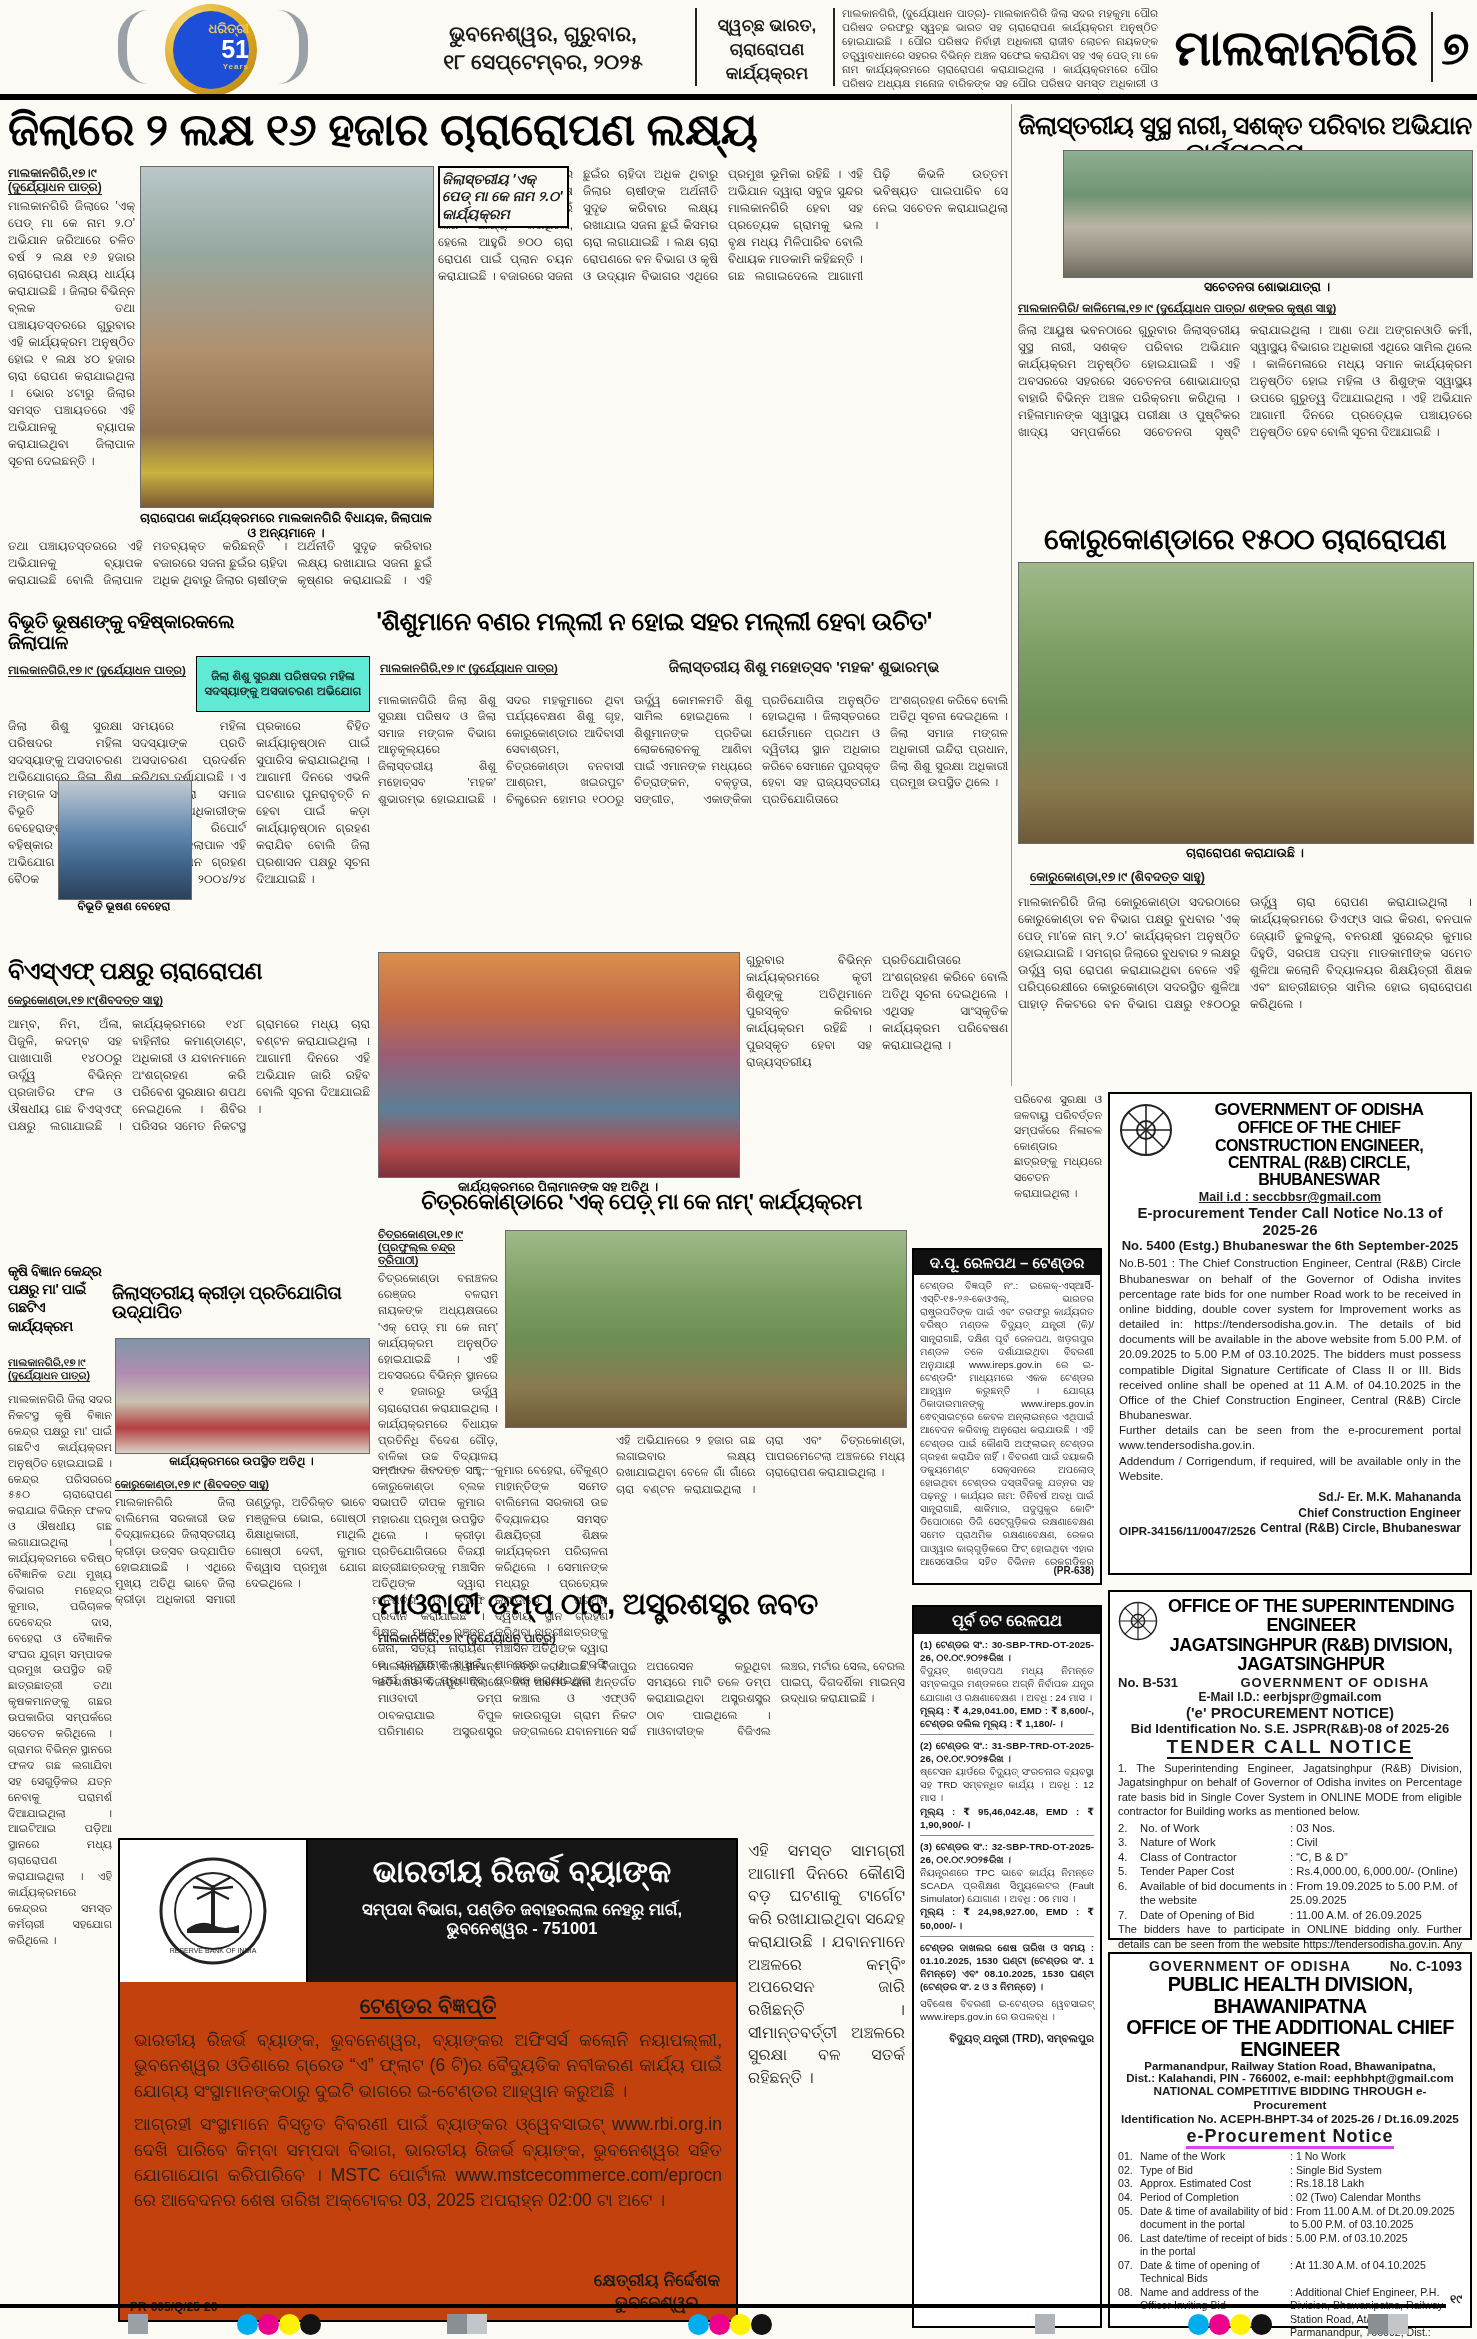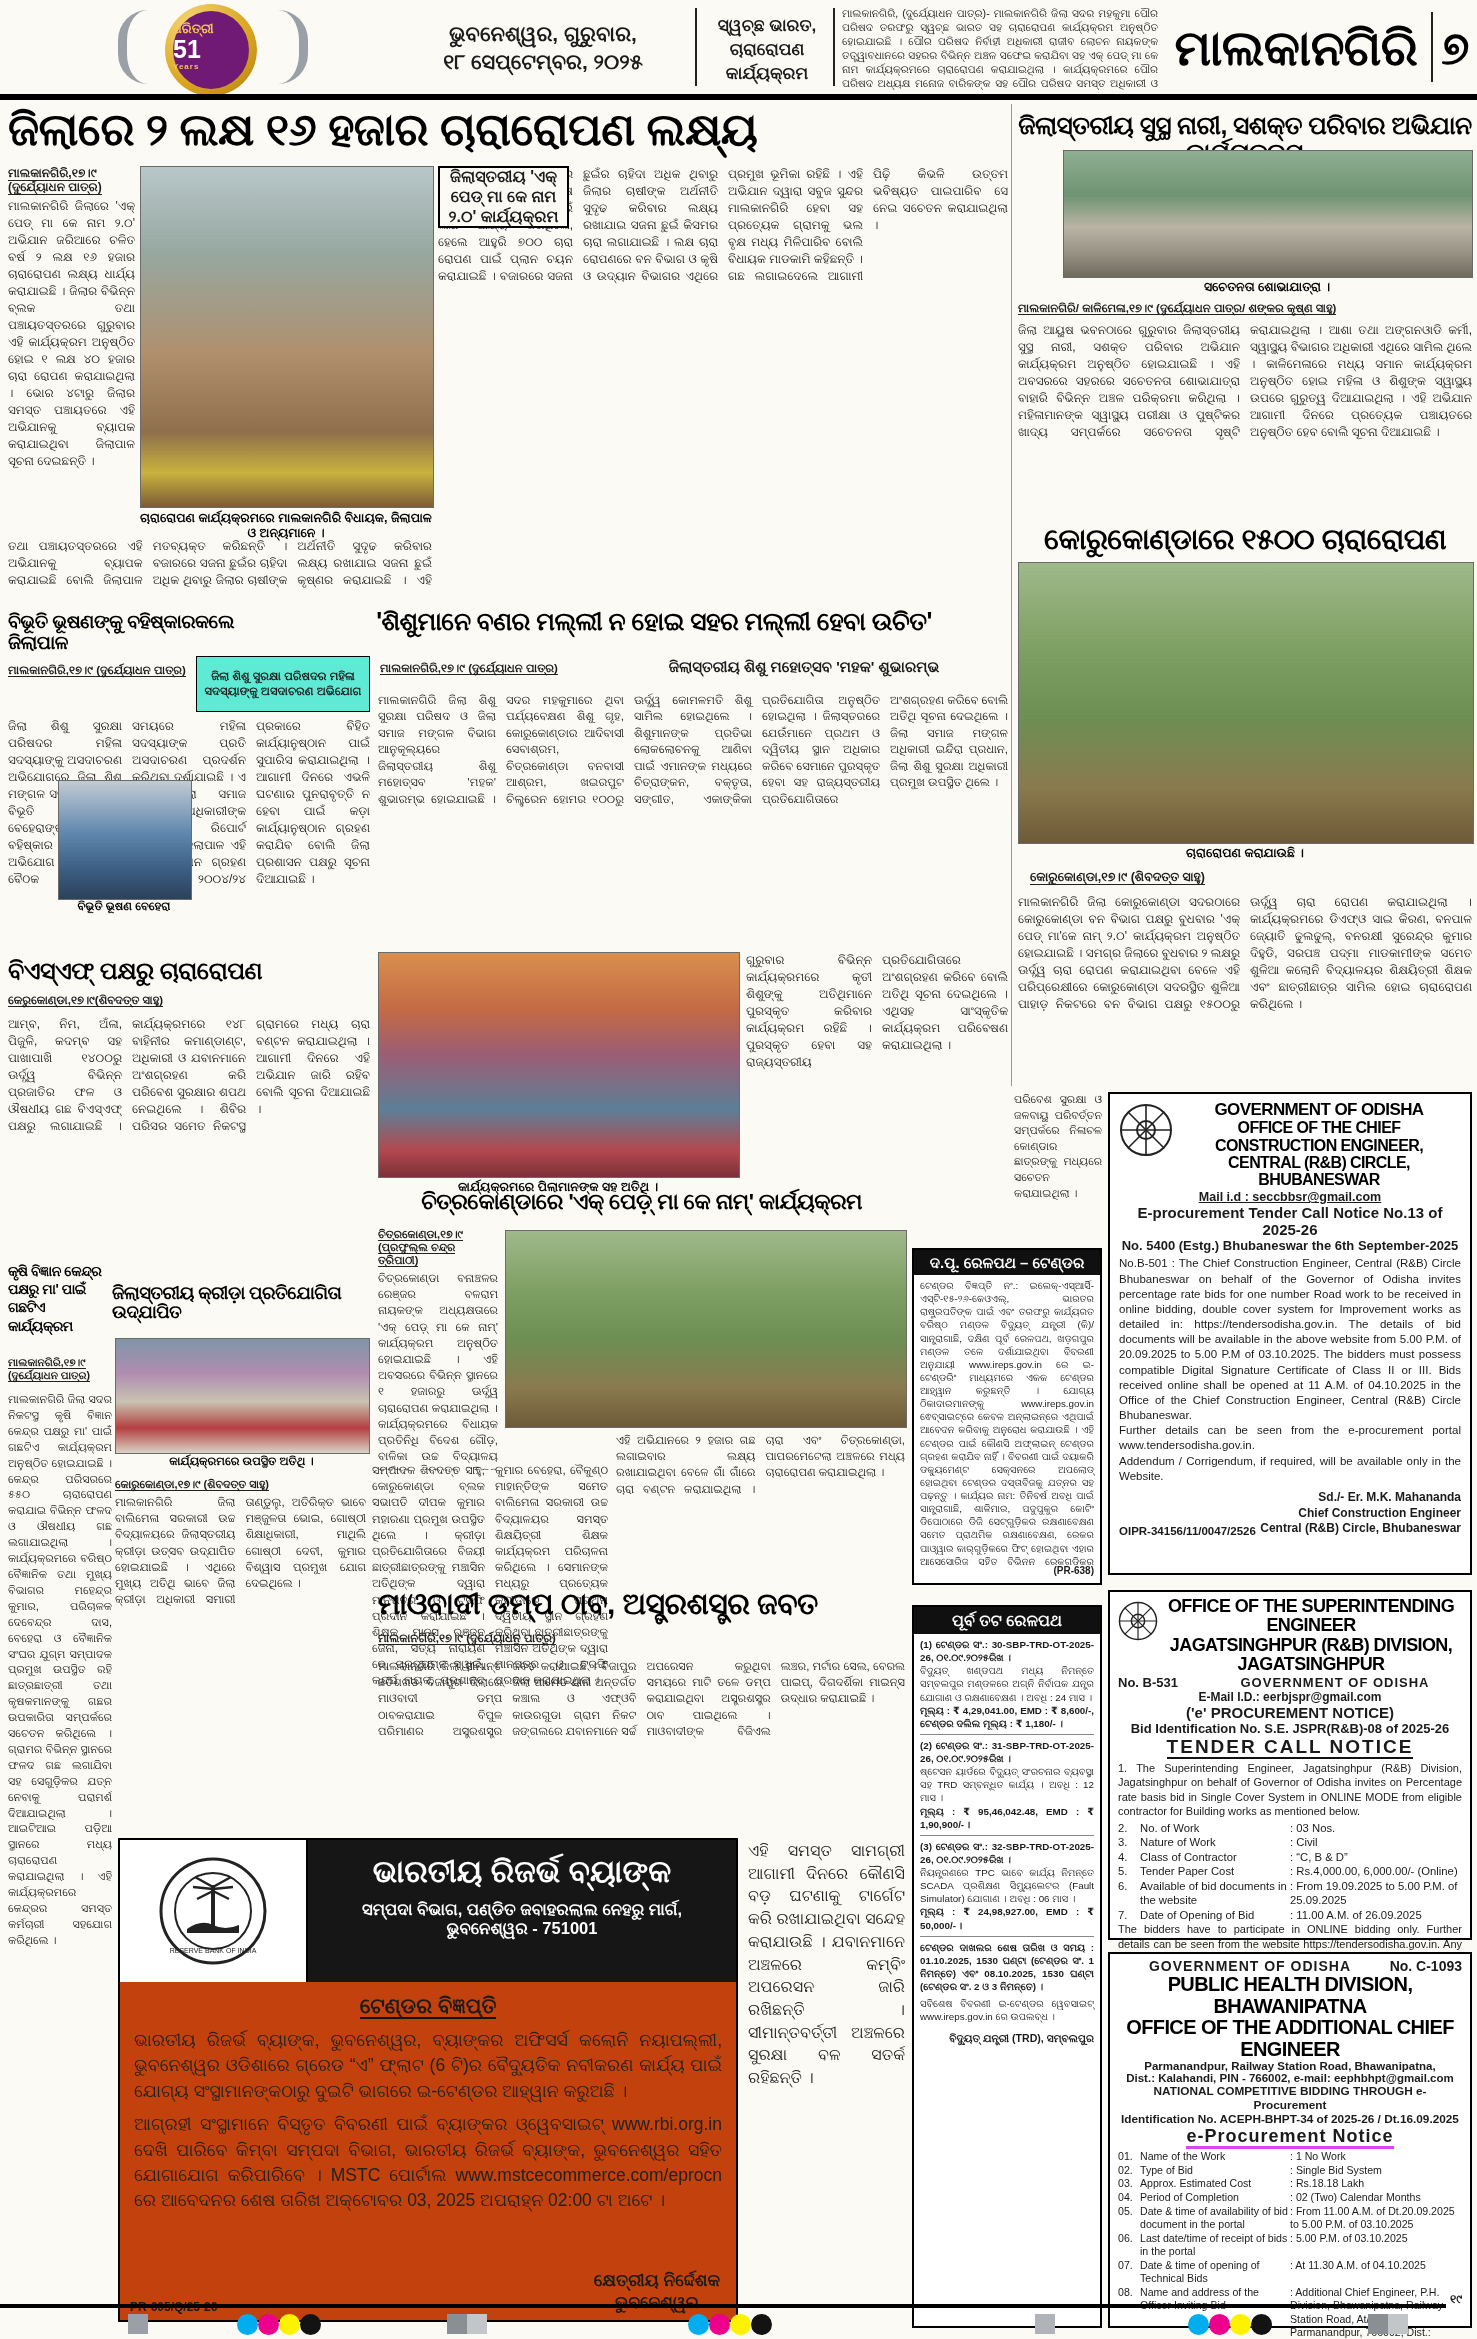--- a/index.html
+++ b/index.html
@@ -44,21 +44,21 @@
 <body>
 
 <div id="page">
 
   <div class="abs" style="left:0;top:0;width:1477px;height:94px;">
 
     <div class="abs" style="left:118px;top:2px;width:190px;height:90px;">
       <div class="abs" style="left:0;top:8px;width:34px;height:74px;border-left:9px solid #9aa0a6;border-radius:30px 0 0 30px;"></div>
       <div class="abs" style="right:0;top:8px;width:34px;height:74px;border-right:9px solid #9aa0a6;border-radius:0 30px 30px 0;"></div>
       <div class="abs" style="left:47px;top:2px;width:92px;height:92px;border-radius:50%;background:radial-gradient(circle at 30% 25%,#f6d878,#d9a520 60%,#a8780e);"></div>
-      <div class="abs" style="left:55px;top:9px;width:76px;height:78px;border-radius:50%;background:#701a75;text-align:left;">
+      <div class="abs" style="left:55px;top:9px;width:76px;height:78px;border-radius:50%;background:#1d4ed8;text-align:right;">
         <div style="color:#f3c74f;font-size:13px;font-weight:700;margin-top:10px;">ଧରିତ୍ରୀ</div>
         <div style="color:#fff;font-size:25px;font-weight:800;line-height:1;">51</div>
         <div style="color:#f3c74f;font-size:8px;font-weight:700;letter-spacing:1px;">Years</div>
       </div>
     </div>
 
     <div class="abs" style="left:408px;top:20px;width:270px;text-align:center;font-weight:800;font-size:21px;line-height:1.35;">
       <div>ଭୁବନେଶ୍ୱର, ଗୁରୁବାର,</div>
       <div>୧୮ ସେପ୍ଟେମ୍ବର, ୨୦୨୫</div>
     </div>
@@ -84,21 +84,21 @@
   <div class="abs" style="left:8px;top:166px;width:127px;height:340px;">
     <div class="dl"><u>ମାଲକାନଗିରି,୧୭।୯ (ଦୁର୍ଯ୍ୟୋଧନ ପାତ୍ର)</u></div>
     <div class="bt" style="margin-top:4px;height:308px;">ମାଲକାନଗିରି ଜିଲାରେ 'ଏକ୍ ପେଡ୍ ମା କେ ନାମ ୨.୦' ଅଭିଯାନ ଜରିଆରେ ଚଳିତ ବର୍ଷ ୨ ଲକ୍ଷ ୧୬ ହଜାର ଚାରାରୋପଣ ଲକ୍ଷ୍ୟ ଧାର୍ଯ୍ୟ କରାଯାଇଛି । ଜିଲାର ବିଭିନ୍ନ ବ୍ଲକ ତଥା ପଞ୍ଚାୟତସ୍ତରରେ ଗୁରୁବାର ଏହି କାର୍ଯ୍ୟକ୍ରମ ଅନୁଷ୍ଠିତ ହୋଇ ୧ ଲକ୍ଷ ୪୦ ହଜାର ଚାରା ରୋପଣ କରାଯାଇଥିଲା । ଭୋର ୪ଟାରୁ ଜିଲାର ସମସ୍ତ ପଞ୍ଚାୟତରେ ଏହି ଅଭିଯାନକୁ ବ୍ୟାପକ କରାଯାଇଥିବା ଜିଲାପାଳ ସୂଚନା ଦେଇଛନ୍ତି ।</div>
   </div>
 
   <div class="abs photo ph-crowd" style="left:140px;top:166px;width:292px;height:340px;"></div>
   <div class="abs cap" style="left:140px;top:511px;width:292px;">ଚାରାରୋପଣ କାର୍ଯ୍ୟକ୍ରମରେ ମାଲକାନଗିରି ବିଧାୟକ, ଜିଲାପାଳ ଓ ଅନ୍ୟମାନେ ।</div>
 
   <div class="abs bt c4" style="left:438px;top:166px;width:570px;height:436px;">କହିଛନ୍ତି, ରାଜ୍ୟ ସରକାର ମାଲକାନଗିରି ଜିଲାରେ ୧ ଲକ୍ଷ ୪୦ ହଜାର ଚାରା ରୋପଣ ପାଇଁ ଲକ୍ଷ ଧାର୍ଯ୍ୟ କରିଥିଲେ, ହେଲେ ଆହୁରି ୭୦୦ ଚାରା ରୋପଣ ପାଇଁ ପ୍ଲାନ ଚୟନ କରାଯାଇଛି । ବଜାରରେ ସଜନା ଛୁଇଁର ଚାହିଦା ଅଧିକ ଥିବାରୁ ଜିଲାର ଚାଷୀଙ୍କ ଅର୍ଥନୀତି ସୁଦୃଢ କରିବାର ଲକ୍ଷ୍ୟ ରଖାଯାଇ ସଜନା ଛୁଇଁ କିସମର ଚାରା ଲଗାଯାଇଛି । ଲକ୍ଷ ଚାରା ରୋପଣରେ ବନ ବିଭାଗ ଓ କୃଷି ଓ ଉଦ୍ୟାନ ବିଭାଗର ଏଥିରେ ପ୍ରମୁଖ ଭୂମିକା ରହିଛି । ଏହି ଅଭିଯାନ ଦ୍ୱାରା ସବୁଜ ସୁନ୍ଦର ମାଲକାନଗିରି ହେବା ସହ ପ୍ରତ୍ୟେକ ଗ୍ରାମକୁ ଭଲ ବୃକ୍ଷ ମଧ୍ୟ ମିଳିପାରିବ ବୋଲି ବିଧାୟକ ମାଡକାମି କହିଛନ୍ତି । ଗଛ ଲଗାଇଦେଲେ ଆଗାମୀ ପିଢ଼ି କିଭଳି ଉତ୍ତମ ଭବିଷ୍ୟତ ପାଇପାରିବ ସେ ନେଇ ସଚେତନ କରାଯାଇଥିଲା ।</div>
   <div class="abs" style="left:438px;top:166px;width:131px;height:62px;background:#fbfaf5;border:2px solid #000;box-sizing:border-box;display:flex;align-items:center;">
-    <div style="width:100%;text-align:center;font-weight:800;font-size:16px;line-height:1.25;padding:2px;">ଜିଲାସ୍ତରୀୟ 'ଏକ୍ ପେଡ୍ ମା କେ ନାମ ୨.୦' କାର୍ଯ୍ୟକ୍ରମ</div>
+    <div style="width:100%;text-align:left;font-weight:800;font-size:14px;line-height:1.25;padding:2px;font-style:italic;">ଜିଲାସ୍ତରୀୟ 'ଏକ୍ ପେଡ୍ ମା କେ ନାମ ୨.୦' କାର୍ଯ୍ୟକ୍ରମ</div>
   </div>
   <div class="abs bt c3" style="left:8px;top:538px;width:424px;height:66px;">ତଥା ପଞ୍ଚାୟତସ୍ତରରେ ଏହି ଅଭିଯାନକୁ ବ୍ୟାପକ କରାଯାଇଛି ବୋଲି ଜିଲାପାଳ ମତବ୍ୟକ୍ତ କରିଛନ୍ତି । ବଜାରରେ ସଜନା ଛୁଇଁର ଚାହିଦା ଅଧିକ ଥିବାରୁ ଜିଲାର ଚାଷୀଙ୍କ ଅର୍ଥନୀତି ସୁଦୃଢ କରିବାର ଲକ୍ଷ୍ୟ ରଖାଯାଇ ସଜନା ଛୁଇଁ କୃଷ୍ଣର କରାଯାଇଛି । ଏହି ଅଭିଯାନ ଦ୍ୱାରା ସବୁଜ ସୁନ୍ଦର ମାଲକାନଗିରି ହେବା ସହ ପ୍ରତ୍ୟେକ ଗ୍ରାମକୁ ଭଲ ବୃକ୍ଷ ମଧ୍ୟ ମିଳିପାରିବ ।</div>
 
   <div class="abs vline" style="left:1011px;top:104px;height:982px;"></div>
   <div class="abs hl cond" style="left:1018px;top:112px;width:454px;font-size:25px;text-align:center;">ଜିଲାସ୍ତରୀୟ ସୁସ୍ଥ ନାରୀ, ସଶକ୍ତ ପରିବାର ଅଭିଯାନ କାର୍ଯ୍ୟକ୍ରମ</div>
   <div class="abs photo ph-rally" style="left:1063px;top:150px;width:408px;height:126px;"></div>
   <div class="abs cap" style="left:1063px;top:280px;width:408px;text-align:center;">ସଚେତନତା ଶୋଭାଯାତ୍ରା ।</div>
   <div class="abs dl" style="left:1018px;top:302px;width:454px;font-size:11.5px;"><u>ମାଲକାନଗିରି/ କାଳିମେଳା,୧୭।୯ (ଦୁର୍ଯ୍ୟୋଧନ ପାତ୍ର/ ଶଙ୍କର କୃଷ୍ଣ ସାହୁ)</u></div>
   <div class="abs bt c2" style="left:1018px;top:322px;width:454px;height:196px;">ଜିଲା ଆୟୁଷ ଭବନଠାରେ ଗୁରୁବାର ଜିଲାସ୍ତରୀୟ ସୁସ୍ଥ ନାରୀ, ସଶକ୍ତ ପରିବାର ଅଭିଯାନ କାର୍ଯ୍ୟକ୍ରମ ଅନୁଷ୍ଠିତ ହୋଇଯାଇଛି । ଏହି ଅବସରରେ ସହରରେ ସଚେତନତା ଶୋଭାଯାତ୍ରା ବାହାରି ବିଭିନ୍ନ ଅଞ୍ଚଳ ପରିକ୍ରମା କରିଥିଲା । ମହିଳାମାନଙ୍କ ସ୍ୱାସ୍ଥ୍ୟ ପରୀକ୍ଷା ଓ ପୁଷ୍ଟିକର ଖାଦ୍ୟ ସମ୍ପର୍କରେ ସଚେତନତା ସୃଷ୍ଟି କରାଯାଇଥିଲା । ଆଶା ତଥା ଅଙ୍ଗନଓାଡି କର୍ମୀ, ସ୍ୱାସ୍ଥ୍ୟ ବିଭାଗର ଅଧିକାରୀ ଏଥିରେ ସାମିଲ ଥିଲେ । କାଳିମେଳାରେ ମଧ୍ୟ ସମାନ କାର୍ଯ୍ୟକ୍ରମ ଅନୁଷ୍ଠିତ ହୋଇ ମହିଳା ଓ ଶିଶୁଙ୍କ ସ୍ୱାସ୍ଥ୍ୟ ଉପରେ ଗୁରୁତ୍ୱ ଦିଆଯାଇଥିଲା । ଏହି ଅଭିଯାନ ଆଗାମୀ ଦିନରେ ପ୍ରତ୍ୟେକ ପଞ୍ଚାୟତରେ ଅନୁଷ୍ଠିତ ହେବ ବୋଲି ସୂଚନା ଦିଆଯାଇଛି ।</div>
 

